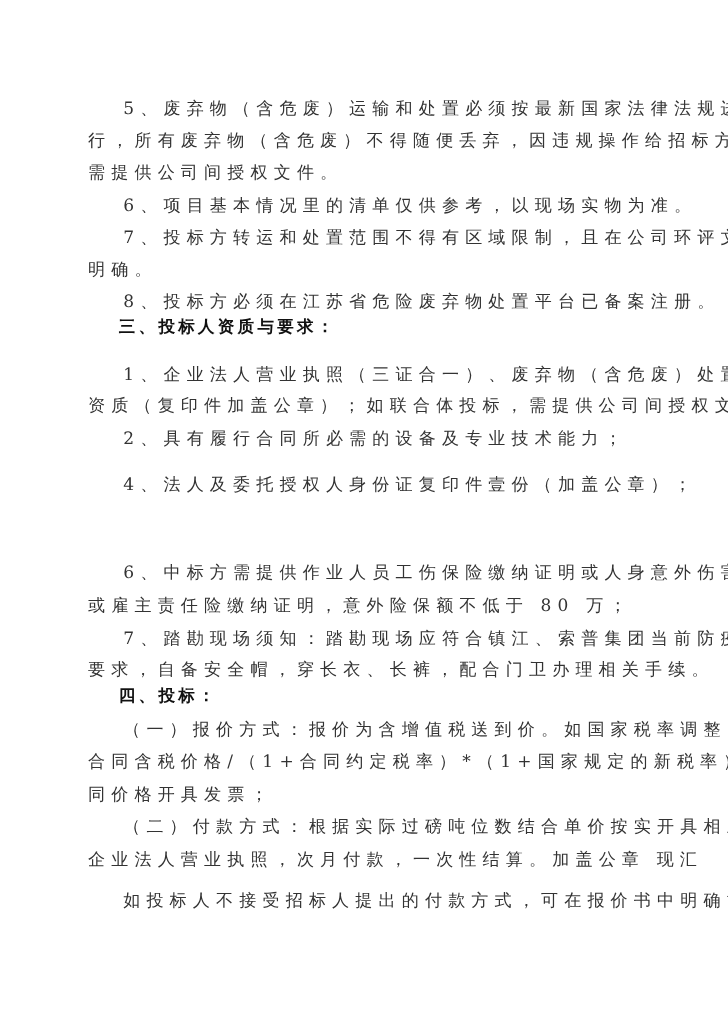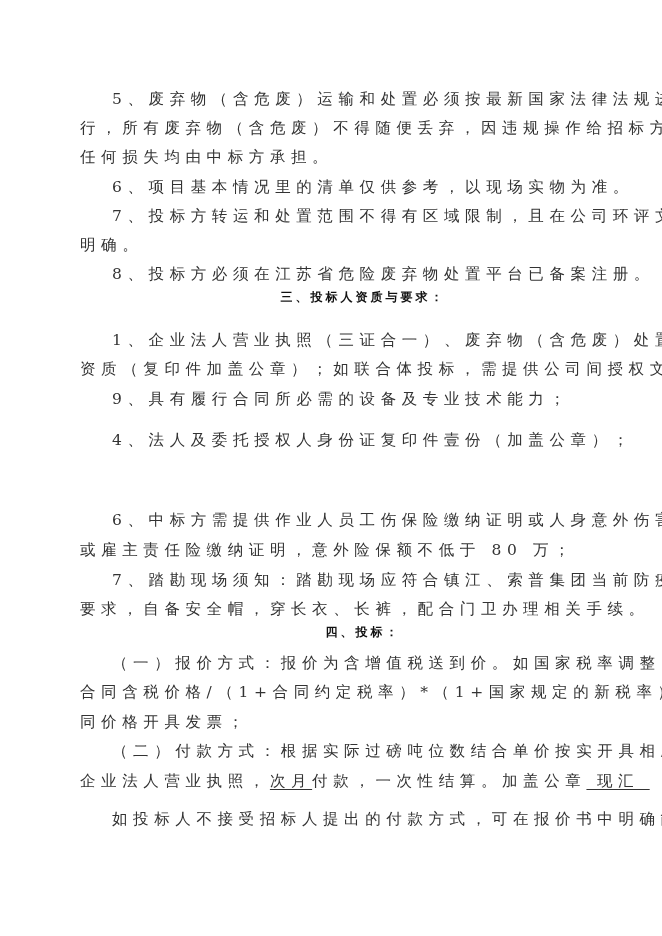--- a/index.html
+++ b/index.html
@@ -30,53 +30,51 @@
       font-size: 15.5px;
       letter-spacing: 5.6px;
       white-space: nowrap;
       color: #333333;
     }
     .indent { left: 112px; }
     .heading {
       left: 108px;
       font-weight: bold;
       color: #111111;
-      font-family: Liberation Mono, monospace;
+      font-family: Liberation Sans, sans-serif;
       letter-spacing: 3px;
-      font-size: 12px;
-      text-align: center;
+      font-size: 15px;
     }
     .u {
-      text-decoration: underline;
       text-underline-offset: 3px;
       text-decoration-thickness: 1px;
     }
   </style>
 </head>
 <body>
 
 <div class="page">
 
   <div class="line indent" style="top:87px">5、废弃物（含危废）运输和处置必须按最新国家法律法规进行执</div>
   <div class="line" style="top:116px">行，所有废弃物（含危废）不得随便丢弃，因违规操作给招标方带来</div>
-  <div class="line" style="top:145px">任何损失均由中标方承担。</div>
+  <div class="line" style="top:145px">需提供公司间授权文件。</div>
 
   <div class="line indent" style="top:175px">6、项目基本情况里的清单仅供参考，以现场实物为准。</div>
 
   <div class="line indent" style="top:204px">7、投标方转运和处置范围不得有区域限制，且在公司环评文件中</div>
   <div class="line" style="top:233px">明确。</div>
 
   <div class="line indent" style="top:262px">8、投标方必须在江苏省危险废弃物处置平台已备案注册。</div>
 
   <div class="line heading" style="top:286px">三、投标人资质与要求：</div>
 
   <div class="line indent" style="top:328px">1、企业法人营业执照（三证合一）、废弃物（含危废）处置相关</div>
   <div class="line" style="top:357px">资质（复印件加盖公章）；如联合体投标，需提供公司间授权文件。</div>
 
-  <div class="line indent" style="top:387px">9、具有履行合同所必需的设备及专业技术能力；</div>
+  <div class="line indent" style="top:387px">2、具有履行合同所必需的设备及专业技术能力；</div>
   <div class="line indent" style="top:428px">4、法人及委托授权人身份证复印件壹份（加盖公章）；</div>
 
   <div class="line indent" style="top:508px">6、中标方需提供作业人员工伤保险缴纳证明或人身意外伤害保险</div>
   <div class="line" style="top:538px">或雇主责任险缴纳证明，意外险保额不低于 80 万；</div>
 
   <div class="line indent" style="top:568px">7、踏勘现场须知：踏勘现场应符合镇江、索普集团当前防疫管控</div>
   <div class="line heading" style="top:621px">四、投标：</div>
 
   <div class="line" style="top:597px">要求，自备安全帽，穿长衣、长裤，配合门卫办理相关手续。</div>
 

